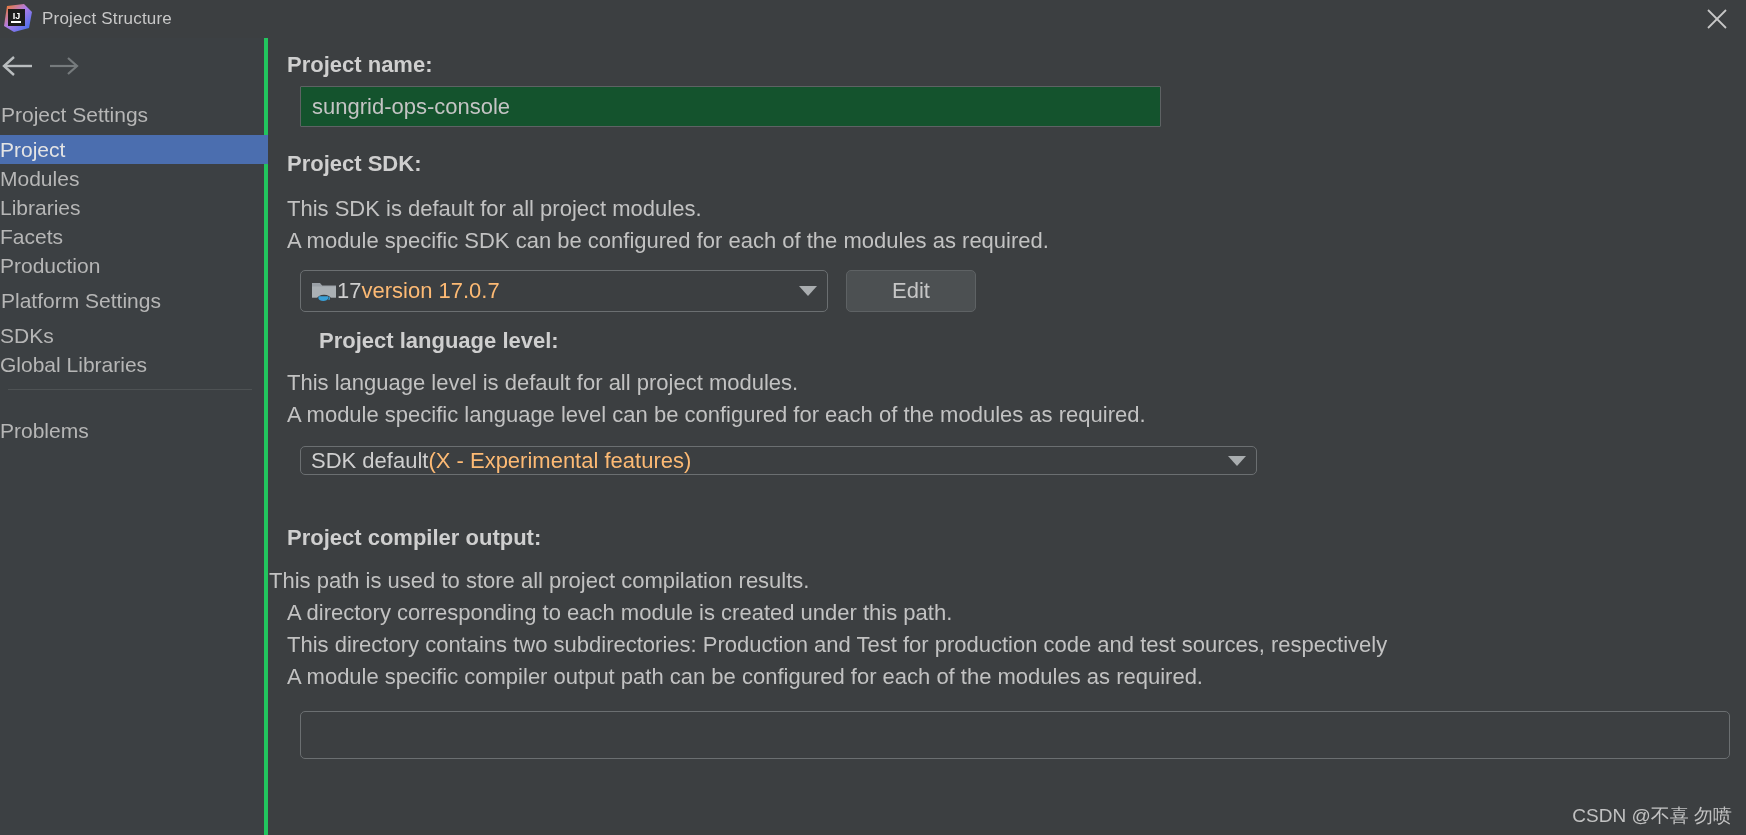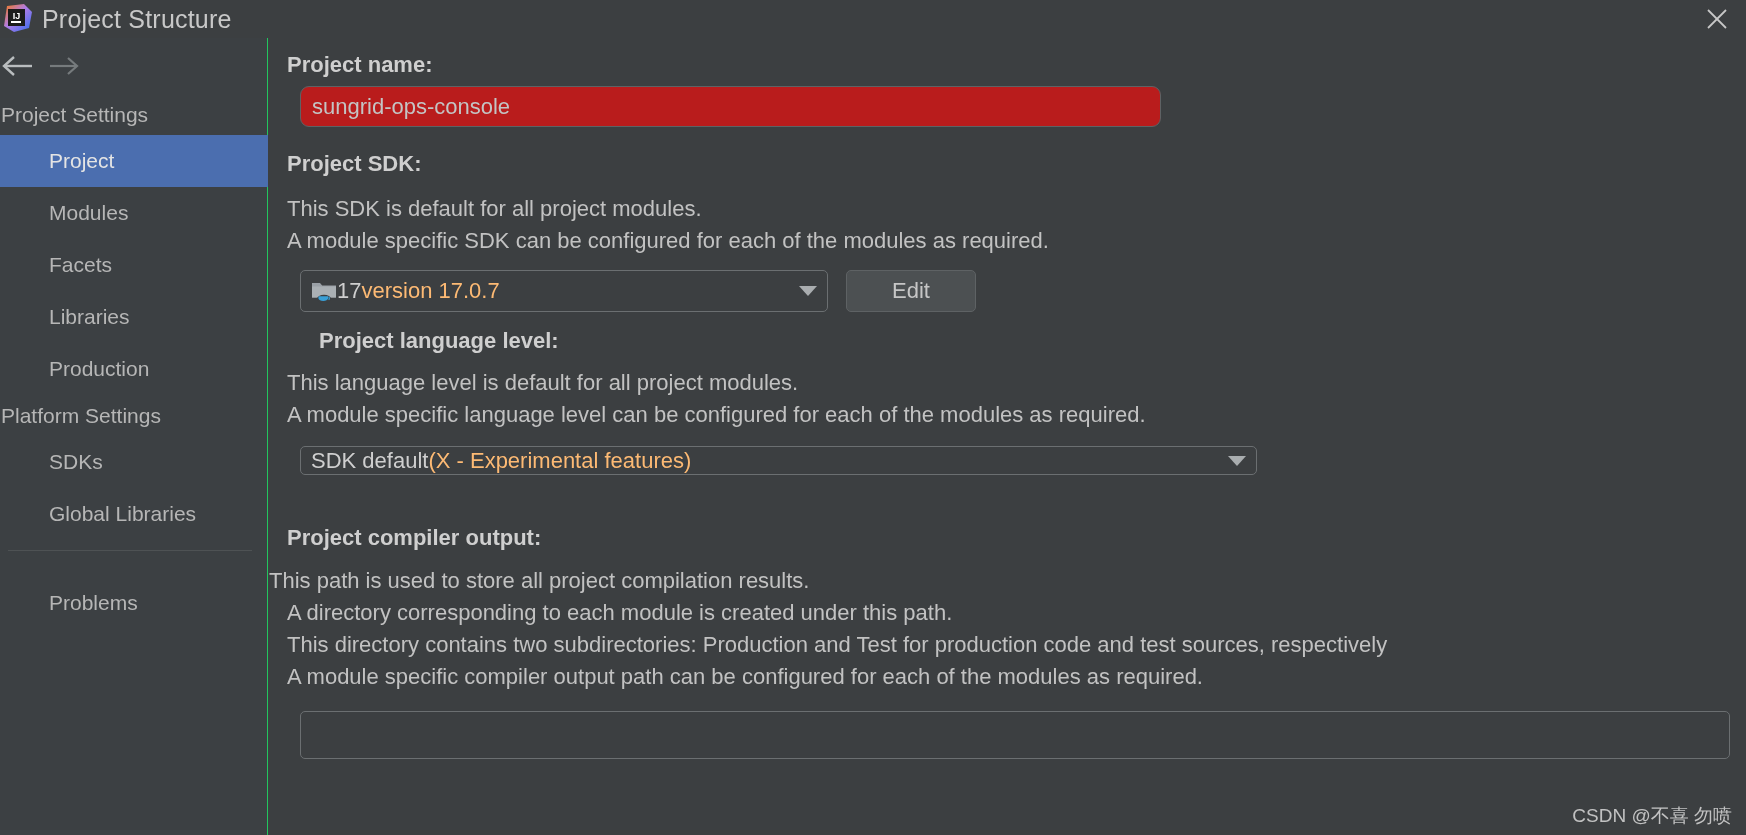--- a/index.html
+++ b/index.html
@@ -30,21 +30,21 @@
     align-items: center;
   }
   .app-logo {
     position: absolute;
     left: 4px; top: 4px;
     width: 28px; height: 28px;
   }
   .title-text {
     position: absolute;
     left: 42px; top: 2px;
-    font-size: 25px;
+    font-size: 17px;
     color: #c8c8c8;
     letter-spacing: 0.2px;
     line-height: 34px;
     white-space: nowrap;
   }
   .close-btn {
     position: absolute;
     right: 6px; top: 0px;
     width: 46px; height: 38px;
     display: flex;
@@ -53,21 +53,21 @@
     cursor: pointer;
   }
   .close-btn svg { display: block; }
 
   
   .sidebar {
     position: absolute;
     left: 0; top: 38px;
     width: 268px; height: 797px;
     background: #3c4043;
-    border-right: 1px solid #22c55e;
+    border-right: 4px solid #22c55e;
   }
   .nav-arrows {
     position: absolute;
     left: 0; top: 0;
     width: 268px; height: 56px;
   }
   .nav-arrow {
     position: absolute;
     top: 12px;
     width: 36px; height: 32px;
@@ -85,24 +85,23 @@
   .nav-group {
     height: 41px;
     display: flex;
     align-items: center;
     padding-left: 1px;
     font-size: 21px;
     color: #b6b6b6;
     white-space: nowrap;
   }
   .nav-item {
-    height: 52px;
-    display: flex;
-    align-items: center;
-    padding-left: 49px;
+    height: 29px;
+    display: flex;
+    align-items: center;
     font-size: 21px;
     color: #b6b6b6;
     white-space: nowrap;
     cursor: pointer;
   }
   .nav-item.selected {
     background: #4b6eaf;
     color: #e4e4e4;
   }
   .nav-sep {
@@ -130,23 +129,23 @@
   }
   .lbl-plain {
     position: absolute;
     font-size: 22px;
     color: #c2c2c2;
     white-space: nowrap;
   }
 
   .text-field {
     position: absolute;
-    background: #b91c1c;
+    background: #14532d;
     border: 1px solid #5e6264;
-    border-radius: 9px;
+    border-radius: 1px;
     display: flex;
     align-items: center;
     padding: 0 11px;
     font-size: 22px;
     color: #c4c4c4;
     cursor: text;
   }
 
   .combo {
     position: absolute;
@@ -244,22 +243,22 @@
           <line x1="1" y1="10" x2="27" y2="10" stroke="#767b7d" stroke-width="2.2"></line>
           <polyline points="19,2 28,10 19,18" fill="none" stroke="#767b7d" stroke-width="2.2"></polyline>
         </svg>
       </span>
     </div>
 
     <div class="nav-list">
       <div class="nav-group">Project Settings</div>
       <div class="nav-item selected">Project</div>
       <div class="nav-item">Modules</div>
+      <div class="nav-item">Libraries</div>
       <div class="nav-item">Facets</div>
-      <div class="nav-item">Libraries</div>
       <div class="nav-item">Production</div>
       <div class="nav-group">Platform Settings</div>
       <div class="nav-item">SDKs</div>
       <div class="nav-item">Global Libraries</div>
       <div class="nav-sep"></div>
       <div class="nav-item problems">Problems</div>
     </div>
   </div>
 
   <div class="main">

